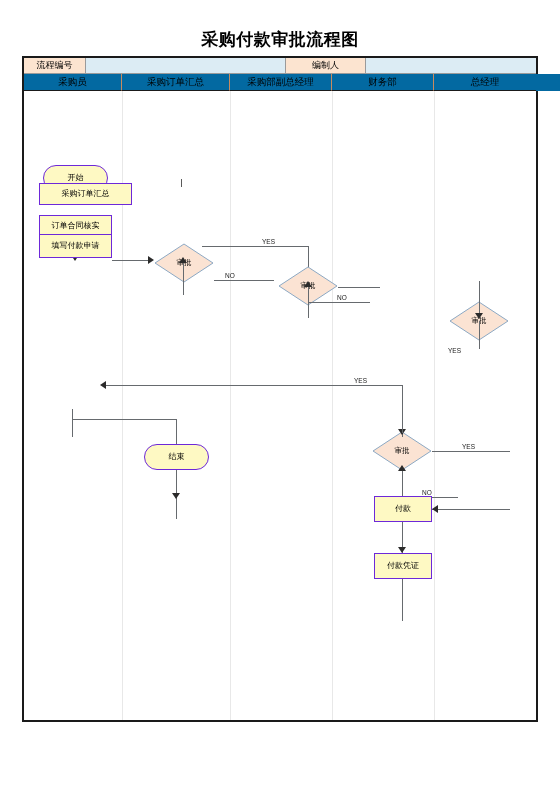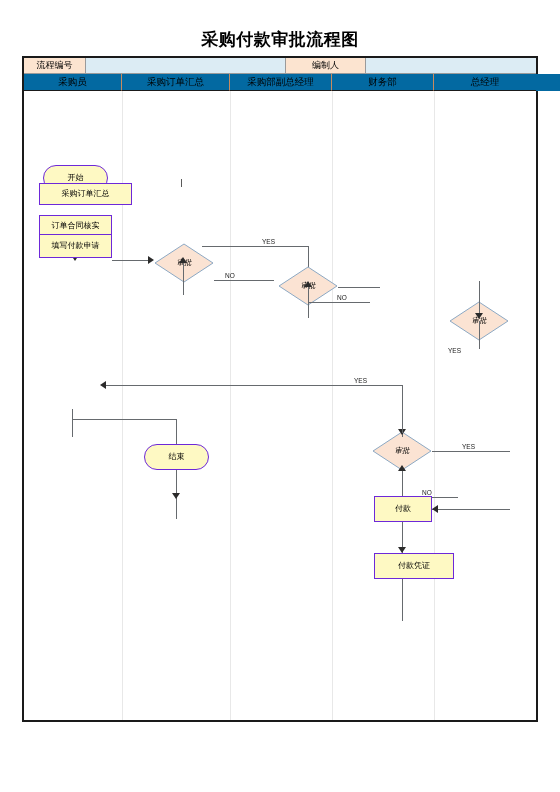--- a/index.html
+++ b/index.html
@@ -129,21 +129,20 @@
     justify-content: center;
     font-size: 8px;
     color: #000;
     text-align: center;
     line-height: 1.1;
   }
   .node.rounded { border-radius: 13px; }
 
   .diamond-wrap {
     position: absolute;
-    font-style: italic;
   }
   .diamond-wrap svg { display: block; }
   .diamond-label {
     position: absolute;
     left: 0;
     top: 0;
     width: 100%;
     height: 100%;
     display: flex;
     align-items: center;
@@ -328,18 +327,18 @@
     <div class="arrow-down" style="left:148px; top:402px;"></div>
 
     <div class="node" style="left:350px; top:405px; width:58px; height:26px;">付款</div>
 
     <div class="hline" style="left:408px; top:418px; width:78px;"></div>
     <div class="arrow-left" style="left:408px; top:414px;"></div>
 
     <div class="vline" style="left:378px; top:431px; height:32px;"></div>
     <div class="arrow-down" style="left:374px; top:456px;"></div>
 
-    <div class="node" style="left:350px; top:462px; width:80px; height:26px;">付款凭证</div>
+    <div class="node" style="left:350px; top:462px; width:58px; height:26px;">付款凭证</div>
 
     <div class="vline" style="left:378px; top:488px; height:42px;"></div>
 
   </div>
 </div>
 
 </body></html>

